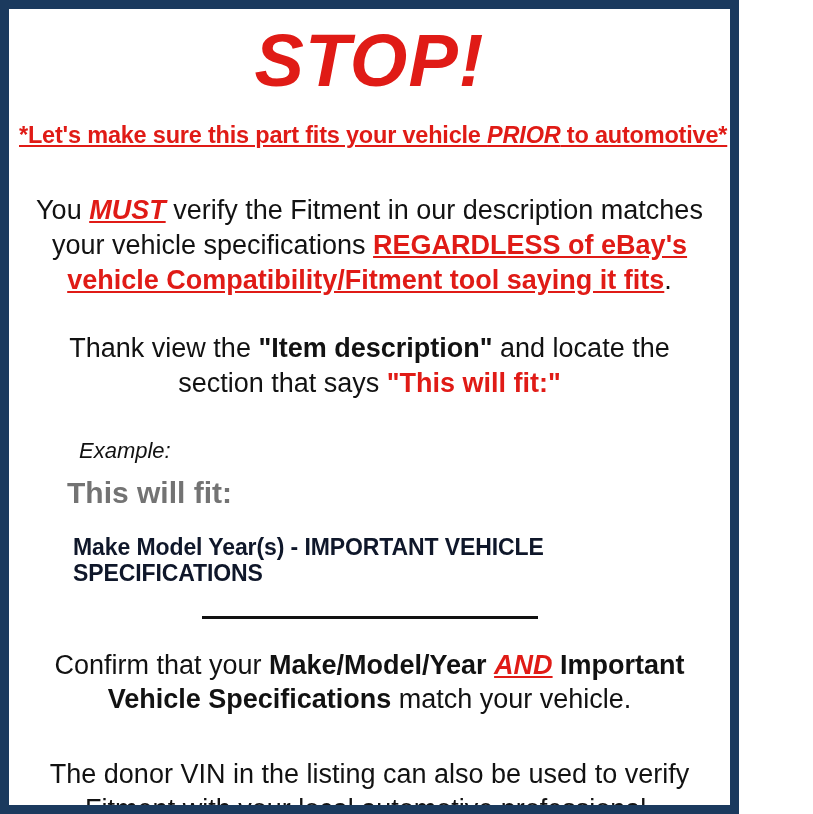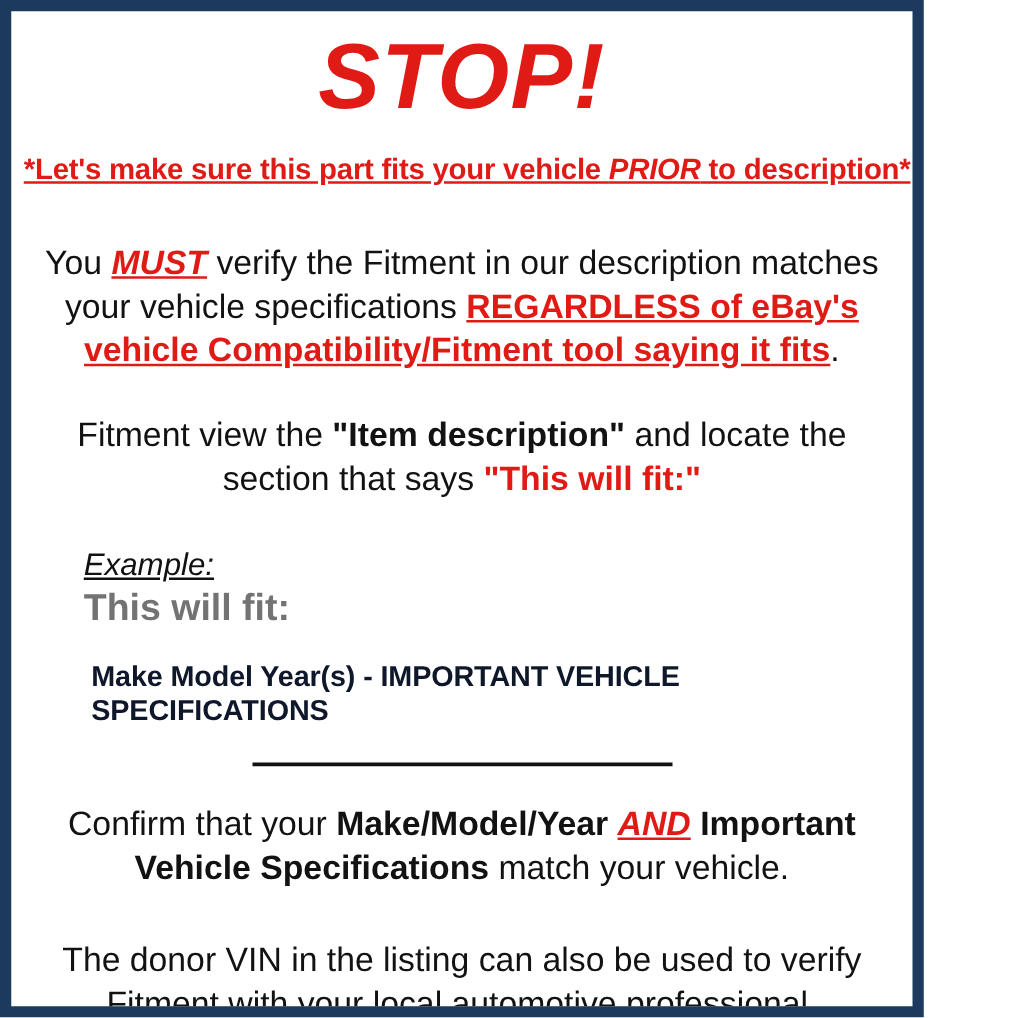--- a/index.html
+++ b/index.html
@@ -71,25 +71,24 @@
   #para-confirm { margin-top: 28px; padding: 0 22px; }
   #para-vin   { margin-top: 40px; padding: 0 12px; }
 
   
   #example-block {
     margin-top: 38px;
     text-align: left;
     padding-left: 48px;
   }
   #example-label {
-    margin: 0;
-    font-size: 25px;
+    margin: 12px;
+    font-size: 22px;
     font-style: italic;
     color: #111111;
-    text-decoration: underline;
     line-height: 1.15;
   }
   #example-fit {
     margin: 3px 0 0 0;
     font-size: 30px;
     font-weight: bold;
     color: #737373;
     line-height: 1.15;
   }
   #example-spec {
@@ -125,25 +124,25 @@
   }
 </style>
 </head>
 <body>
 
 <div id="notice-card">
   <div class="inner">
 
     <h1 id="stop-title">STOP!</h1>
 
-    <p id="subtitle"><span>*Let's make sure this part fits your vehicle </span><span class="i">PRIOR</span><span> to description*</span></p>
+    <p id="subtitle"><span>*Let's make sure this part fits your vehicle </span><span class="i">PRIOR</span><span> to automotive*</span></p>
 
     <p id="para-must" class="para"><span class="black">You </span><span class="red biu">MUST</span><span class="black"> verify the Fitment in our description matches your vehicle specifications </span><span class="red bu">REGARDLESS of eBay's vehicle Compatibility/Fitment tool saying it fits</span><span class="black">.</span></p>
 
-    <p id="para-view" class="para"><span class="black">Fitment view the </span><span class="black b">"Item description"</span><span class="black"> and locate the section that says </span><span class="red b">"This will fit:"</span></p>
+    <p id="para-view" class="para"><span class="black">Thank view the </span><span class="black b">"Item description"</span><span class="black"> and locate the section that says </span><span class="red b">"This will fit:"</span></p>
 
     <div id="example-block">
       <p id="example-label">Example:</p>
       <p id="example-fit">This will fit:</p>
       <p id="example-spec">Make Model Year(s) - IMPORTANT VEHICLE SPECIFICATIONS</p>
     </div>
 
     <div id="divider-wrap">
       <div id="divider"></div>
     </div>

